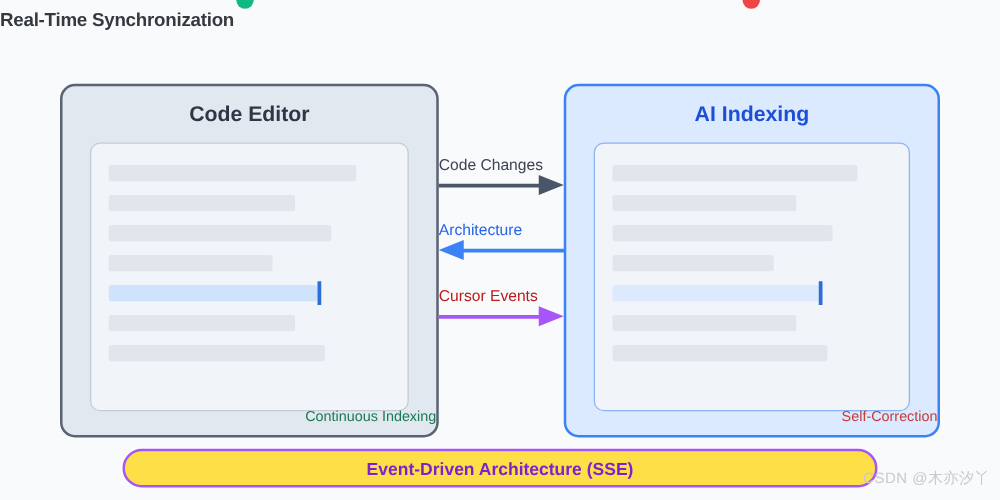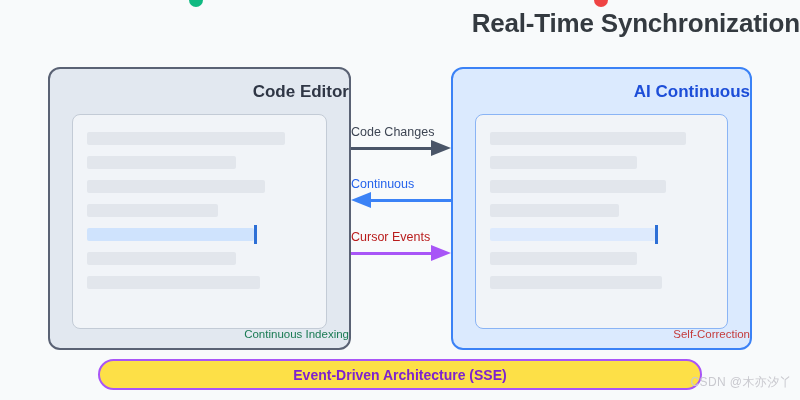--- a/index.html
+++ b/index.html
@@ -32,22 +32,22 @@
   }
   #dot-green { left: 189px; background: #10b981; }
   #dot-red   { left: 594px; background: #ef4444; }
 
   
   #page-title {
     position: absolute;
     left: 0;
     top: 8px;
     width: 800px;
-    text-align: right;
-    font-size: 26px;
+    text-align: left;
+    font-size: 15px;
     font-weight: bold;
     color: #343a40;
     letter-spacing: -0.2px;
   }
 
   
   .panel {
     position: absolute;
     border-radius: 12px;
     box-sizing: border-box;
@@ -67,21 +67,21 @@
     height: 283px;
     background: #dbeafe;
     border: 2px solid #3b82f6;
   }
 
   .panel-title {
     position: absolute;
     left: 0;
     top: 13px;
     width: 100%;
-    text-align: right;
+    text-align: center;
     font-size: 17px;
     font-weight: bold;
   }
   #panel-code-editor .panel-title { color: #2f3645; }
   #panel-ai-assistant .panel-title { color: #1d4ed8; }
 
   
   .code-card {
     position: absolute;
     left: 22px;
@@ -229,21 +229,21 @@
           <div class="caret"></div>
         </div>
         <div class="code-line" style="width:66%"></div>
         <div class="code-line" style="width:77%"></div>
       </div>
     </div>
     <div class="panel-footer" id="footer-continuous-indexing">Continuous Indexing</div>
   </div>
 
   <div class="panel" id="panel-ai-assistant">
-    <div class="panel-title">AI Continuous</div>
+    <div class="panel-title">AI Indexing</div>
     <div class="code-card">
       <div class="code-lines">
         <div class="code-line" style="width:88%"></div>
         <div class="code-line" style="width:66%"></div>
         <div class="code-line" style="width:79%"></div>
         <div class="code-line" style="width:58%"></div>
         <div class="code-line active" style="width:74%">
           <div class="caret"></div>
         </div>
         <div class="code-line" style="width:66%"></div>
@@ -253,21 +253,21 @@
     <div class="panel-footer" id="footer-self-correction">Self-Correction</div>
   </div>
 
   <div class="connector" id="connector-code-changes">
     <div class="conn-label">Code Changes</div>
     <div class="conn-line"></div>
     <div class="conn-head"></div>
   </div>
 
   <div class="connector" id="connector-suggestions">
-    <div class="conn-label">Continuous</div>
+    <div class="conn-label">Architecture</div>
     <div class="conn-line"></div>
     <div class="conn-head"></div>
   </div>
 
   <div class="connector" id="connector-cursor-events">
     <div class="conn-label">Cursor Events</div>
     <div class="conn-line"></div>
     <div class="conn-head"></div>
   </div>
 

